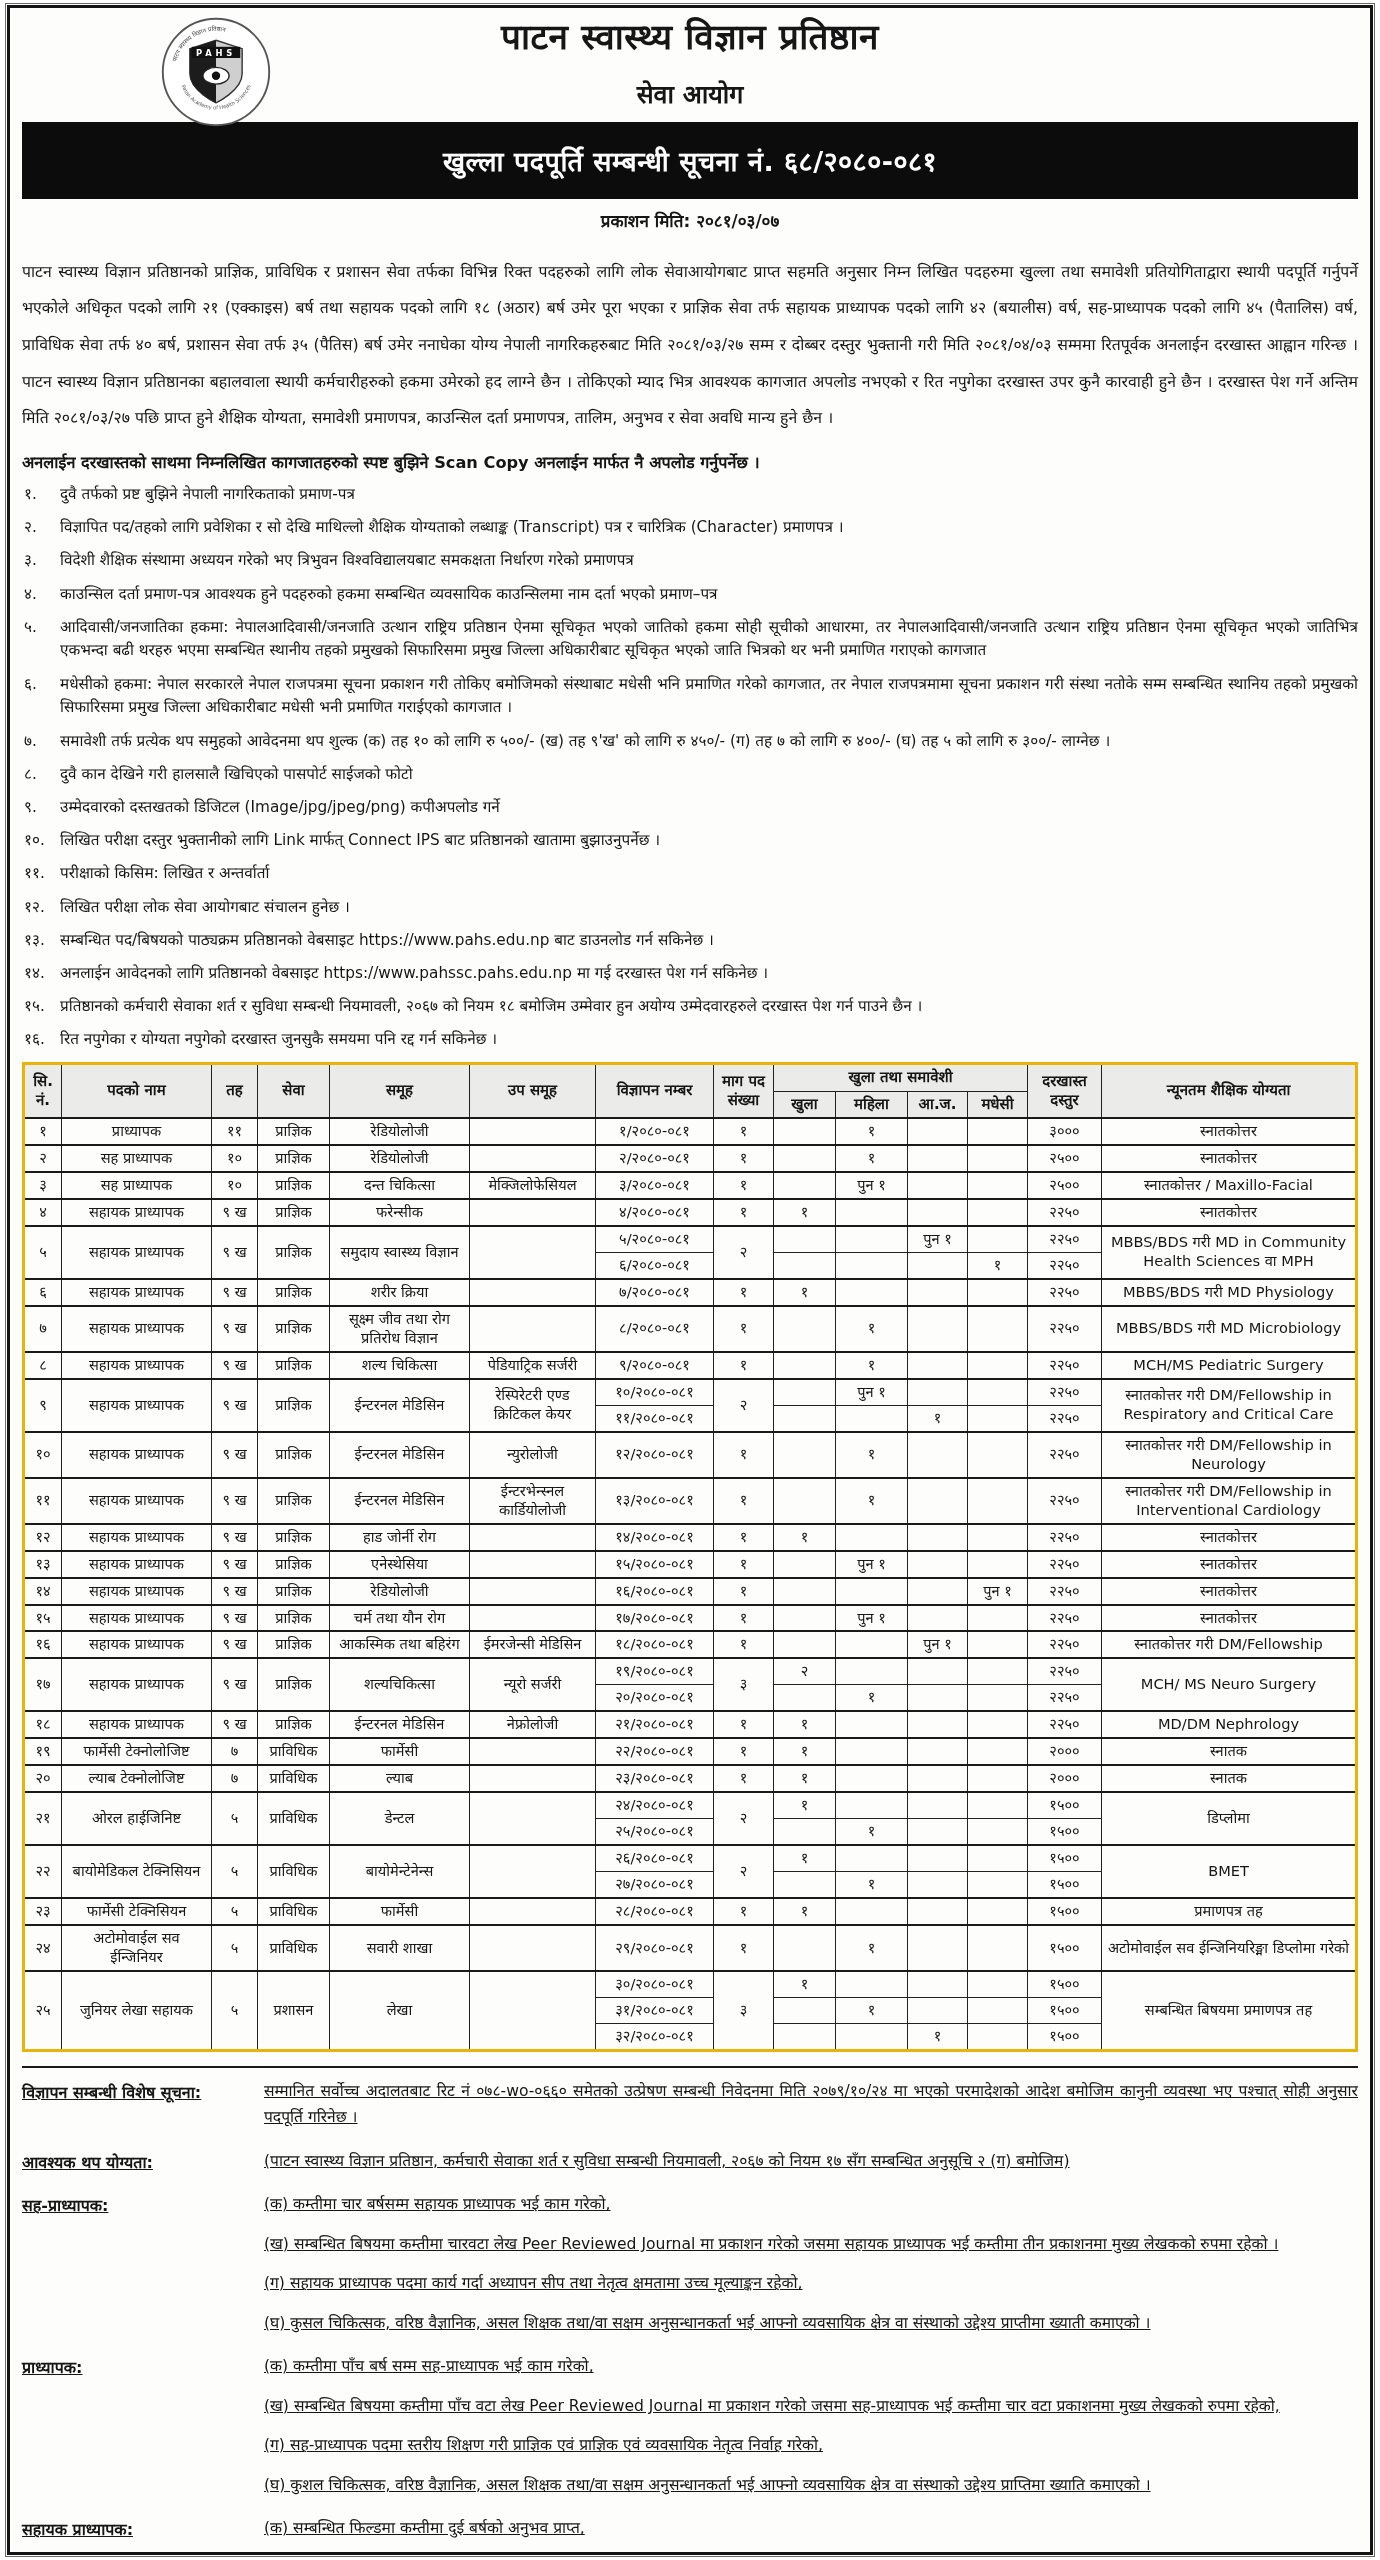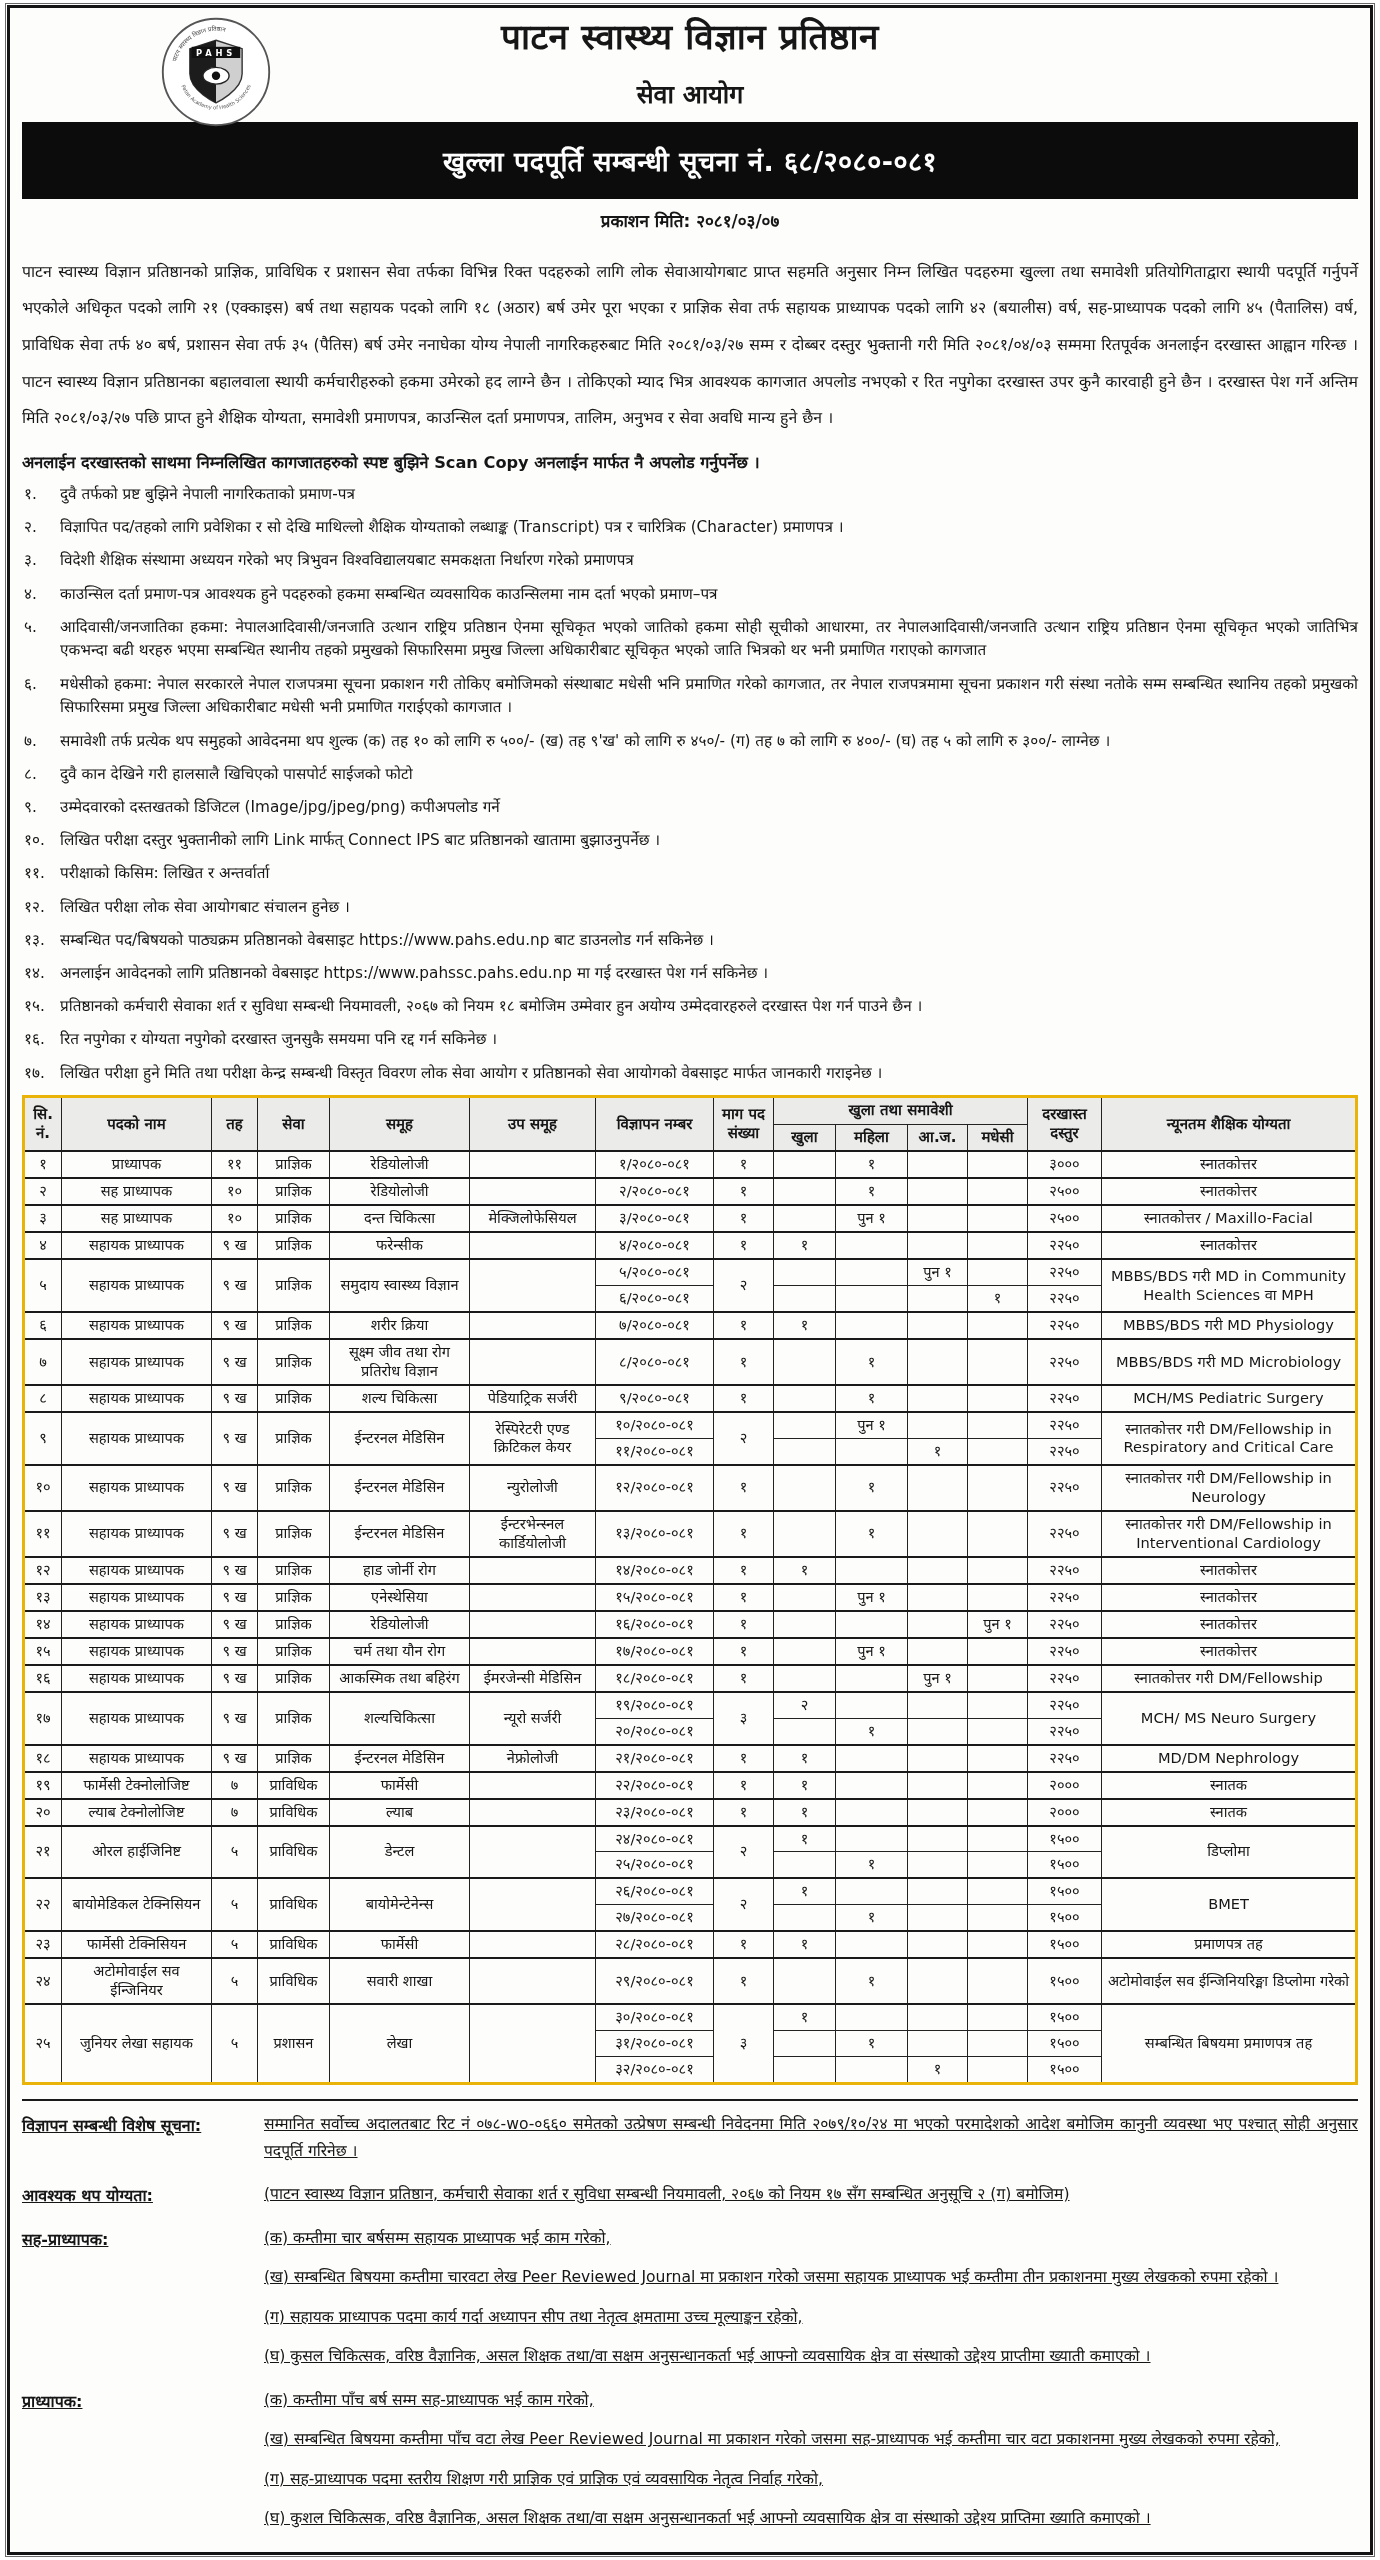--- a/index.html
+++ b/index.html
@@ -130,24 +130,20 @@
           <span class="txt">अनलाईन आवेदनको लागि प्रतिष्ठानको वेबसाइट https://www.pahssc.pahs.edu.np मा गई दरखास्त पेश गर्न सकिनेछ ।</span>
         </div>
         <div class="ditem">
           <span class="num">१५.</span>
           <span class="txt">प्रतिष्ठानको कर्मचारी सेवाका शर्त र सुविधा सम्बन्धी नियमावली, २०६७ को नियम १८ बमोजिम उम्मेवार हुन अयोग्य उम्मेदवारहरुले दरखास्त पेश गर्न पाउने छैन ।</span>
         </div>
         <div class="ditem">
           <span class="num">१६.</span>
           <span class="txt">रित नपुगेका र योग्यता नपुगेको दरखास्त जुनसुकै समयमा पनि रद्द गर्न सकिनेछ ।</span>
         </div>
-        <div class="ditem">
-          <span class="num">१७.</span>
-          <span class="txt">लिखित परीक्षा हुने मिति तथा परीक्षा केन्द्र सम्बन्धी विस्तृत विवरण लोक सेवा आयोग र प्रतिष्ठानको सेवा आयोगको वेबसाइट मार्फत जानकारी गराइनेछ ।</span>
-        </div>
       </div>
 
     <table class="vac">
       <colgroup>
         <col class="col-sn">
           <col class="col-post">
           <col class="col-lvl">
           <col class="col-svc">
         <col class="col-grp">
           <col class="col-sub">

